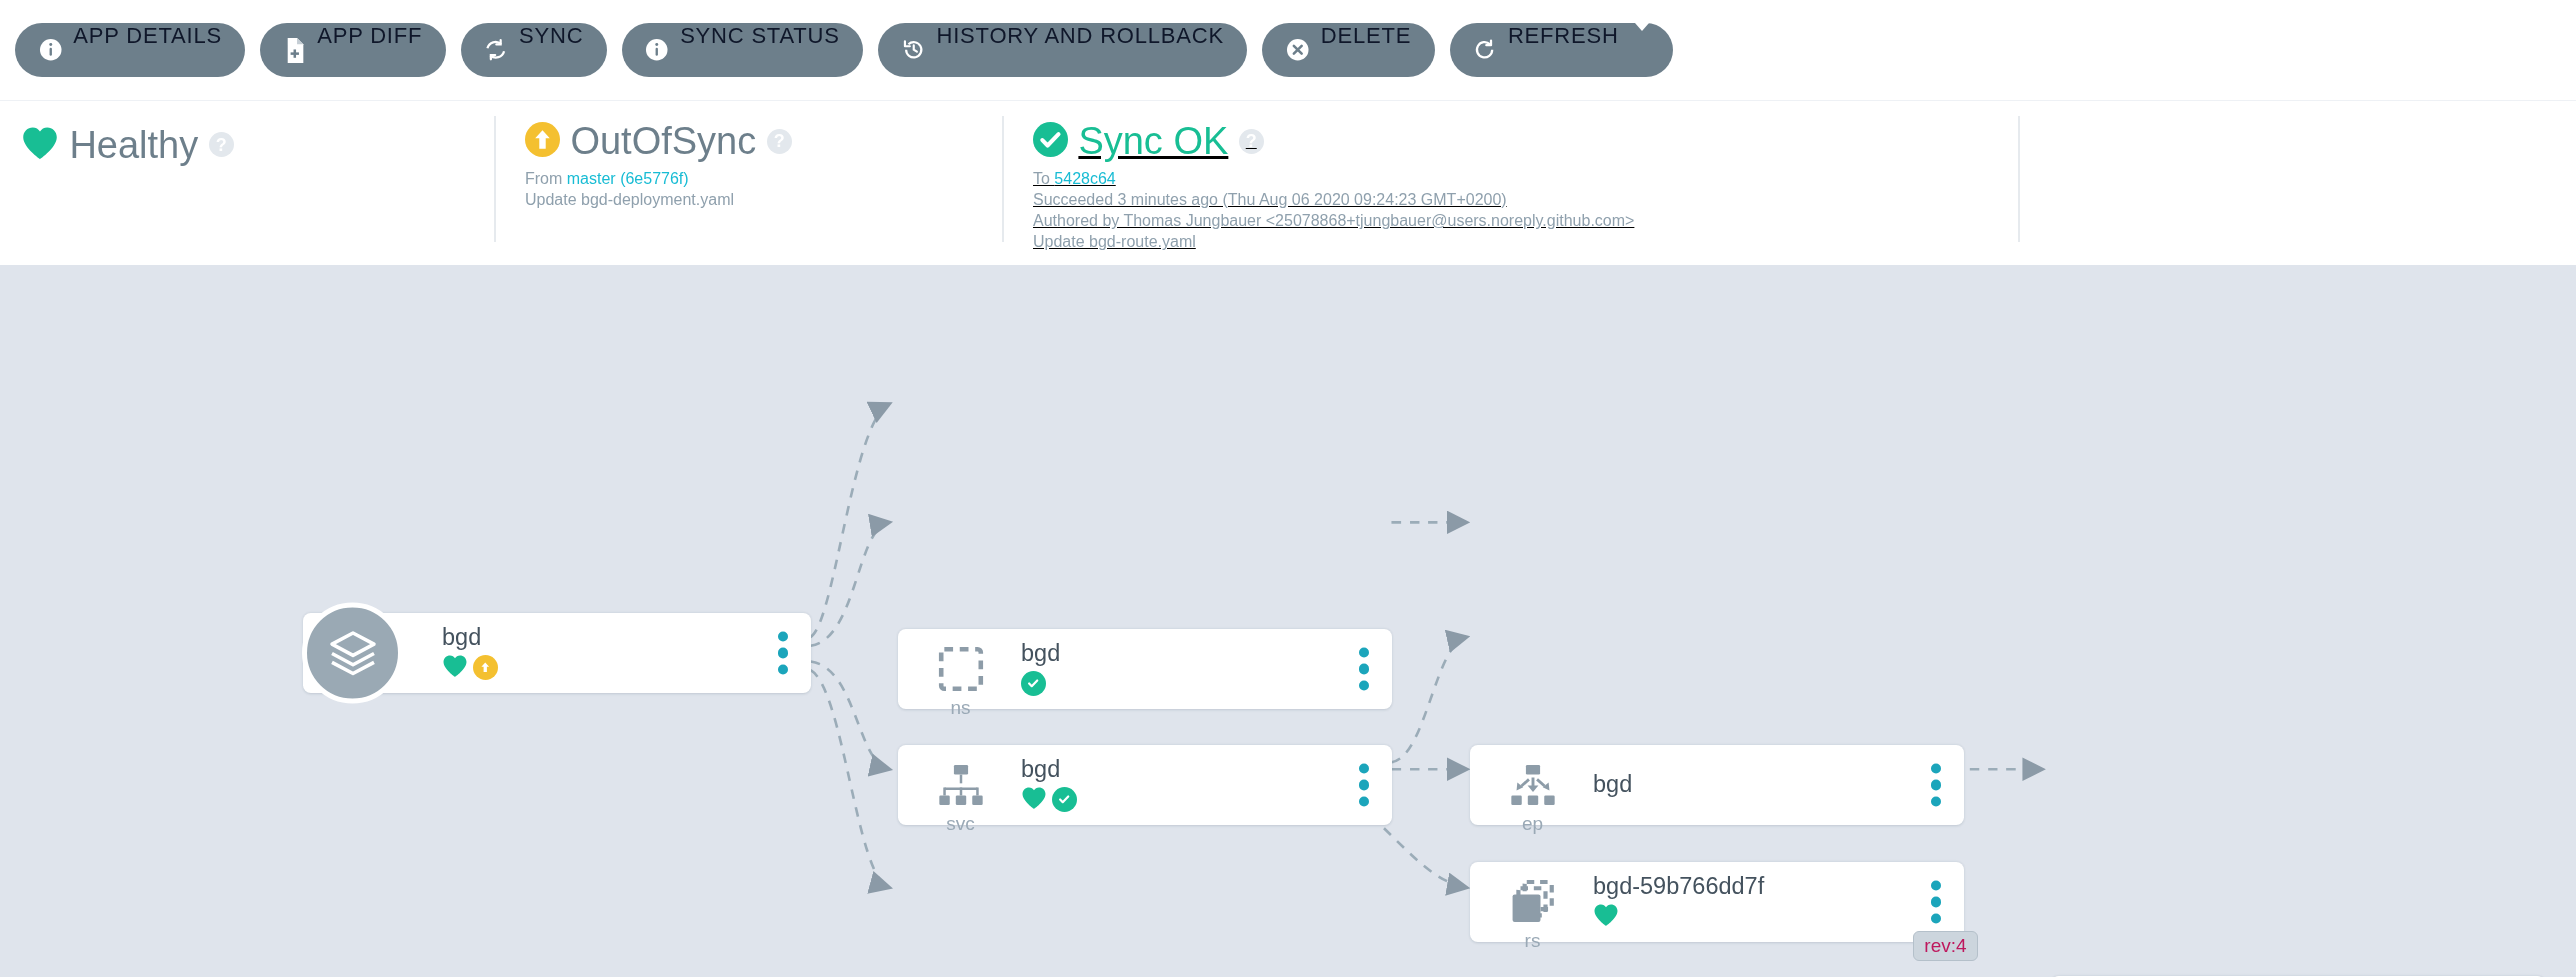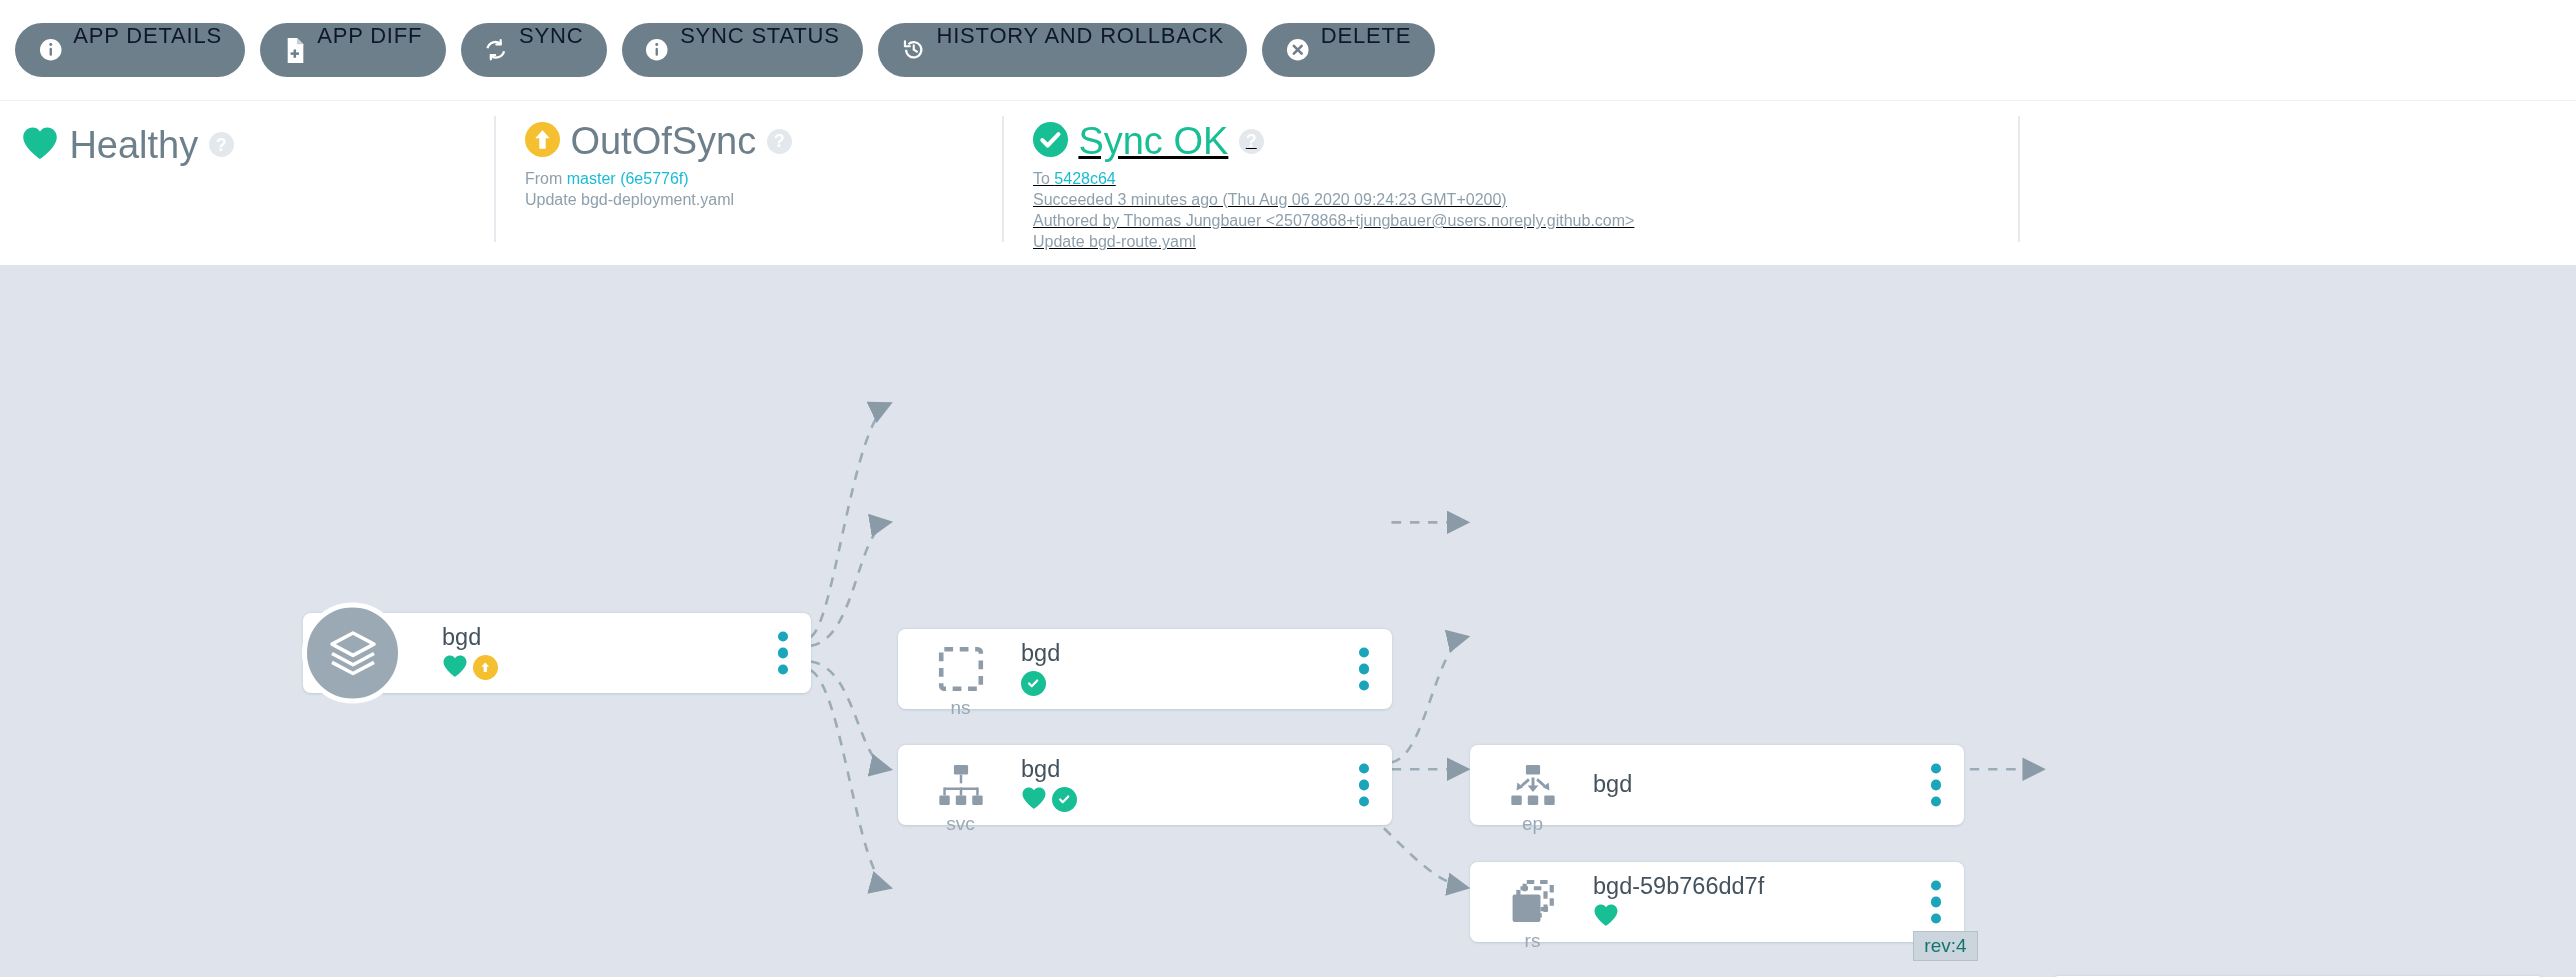--- a/index.html
+++ b/index.html
@@ -81,22 +81,22 @@
   .kebab i{width:10.4px;height:10.4px;border-radius:50%;background:#1ba5bb;display:block;}
 
   
   .heart{width:26px;height:24px;flex:0 0 auto;}
   .circ{width:25px;height:25px;border-radius:50%;display:flex;align-items:center;justify-content:center;flex:0 0 auto;}
   .circ.green{background:#18be94;}
   .circ.amber{background:#f4c030;}
 
   
   .pill{
-    position:absolute;background:#ccd5dd;border:0.9px solid #b4c0ca;color:#0f766e;
-    font-size:19px;border-radius:0;padding:2.6px 10.4px;line-height:1.18;white-space:nowrap;
+    position:absolute;background:#ccd5dd;border:0.9px solid #b4c0ca;color:#be185d;
+    font-size:19px;border-radius:6px;padding:2.6px 10.4px;line-height:1.18;white-space:nowrap;
   }
 
   
   .approot{
     position:absolute;left:-0.9px;top:50%;transform:translateY(-50%);
     width:101px;height:101px;border-radius:50%;background:#9aa9b4;
     border:5.2px solid #fff;display:flex;align-items:center;justify-content:center;
     box-sizing:border-box;
   }
 </style>
@@ -165,20 +165,30 @@
   <div class="tbtn">
     <span class="glyph">
       <svg width="23.5" height="23.5" viewBox="0 0 24 24">
           <circle cx="12" cy="12" r="11" fill="#fff"></circle>
           <path d="M8 8l8 8M16 8l-8 8" stroke="#6d7f8b" stroke-width="2.6" stroke-linecap="round"></path>
         </svg>
     </span>
     <span>DELETE</span>
   </div>
 
+  <div class="tbtn">
+    <span class="glyph">
+      <svg width="23.5" height="23.5" viewBox="0 0 24 24" fill="none" stroke="#fff" stroke-width="2.3">
+        <path d="M19.6 12a7.8 7.8 0 1 1-2.3-5.5"></path>
+          <path d="M18.4 2.6v4.8h-4.8" stroke-linecap="round" stroke-linejoin="round"></path>
+      </svg>
+    </span>
+    <span>REFRESH</span>
+    <span class="caret"></span>
+  </div>
 
 </div>
 
 <div id="statusbar">
 
   <div class="divider" style="left:494px;"></div>
   <div class="divider" style="left:1002px;"></div>
   <div class="divider" style="left:2018px;"></div>
 
   <div class="panel" style="left:21px;top:24px;">

